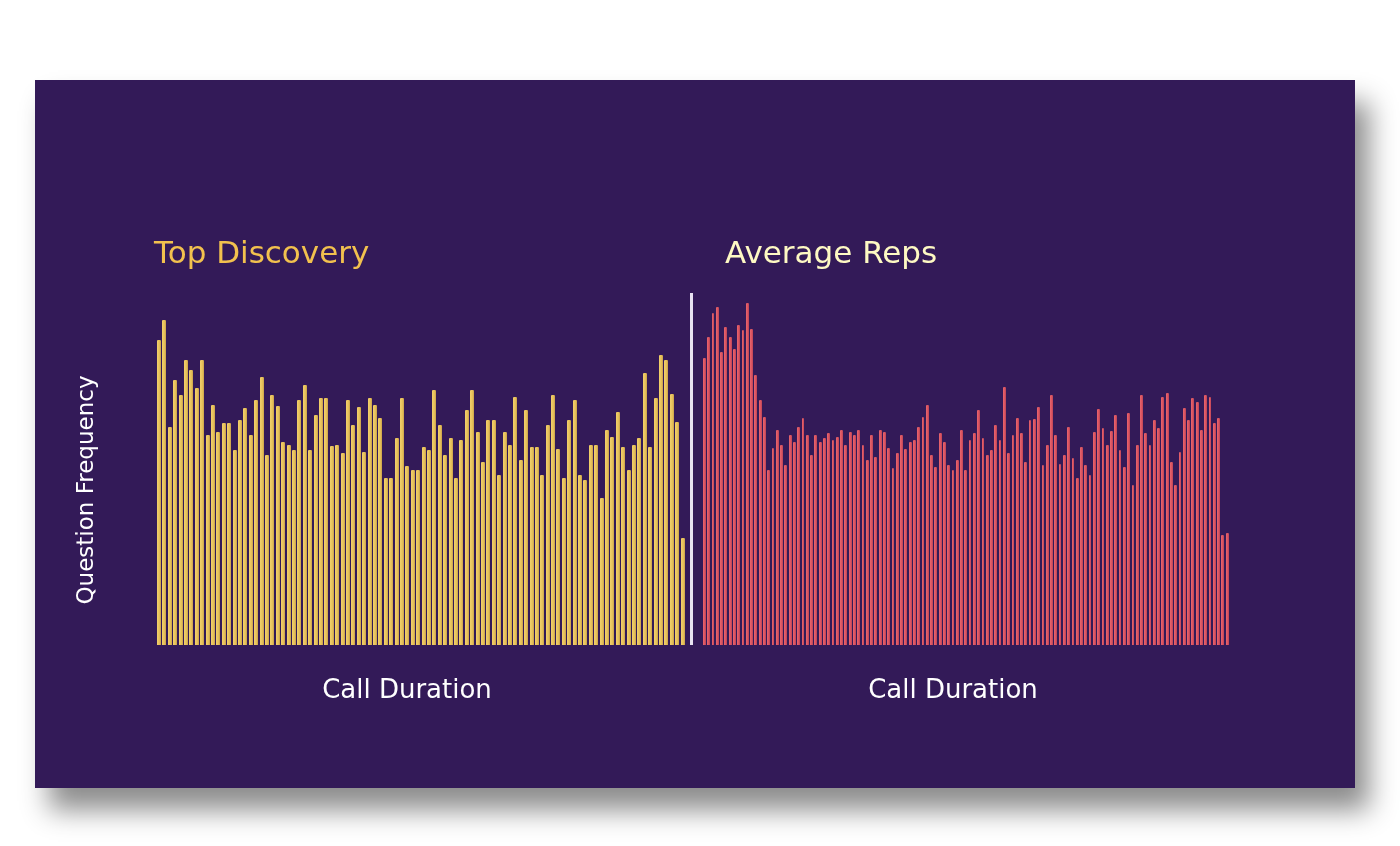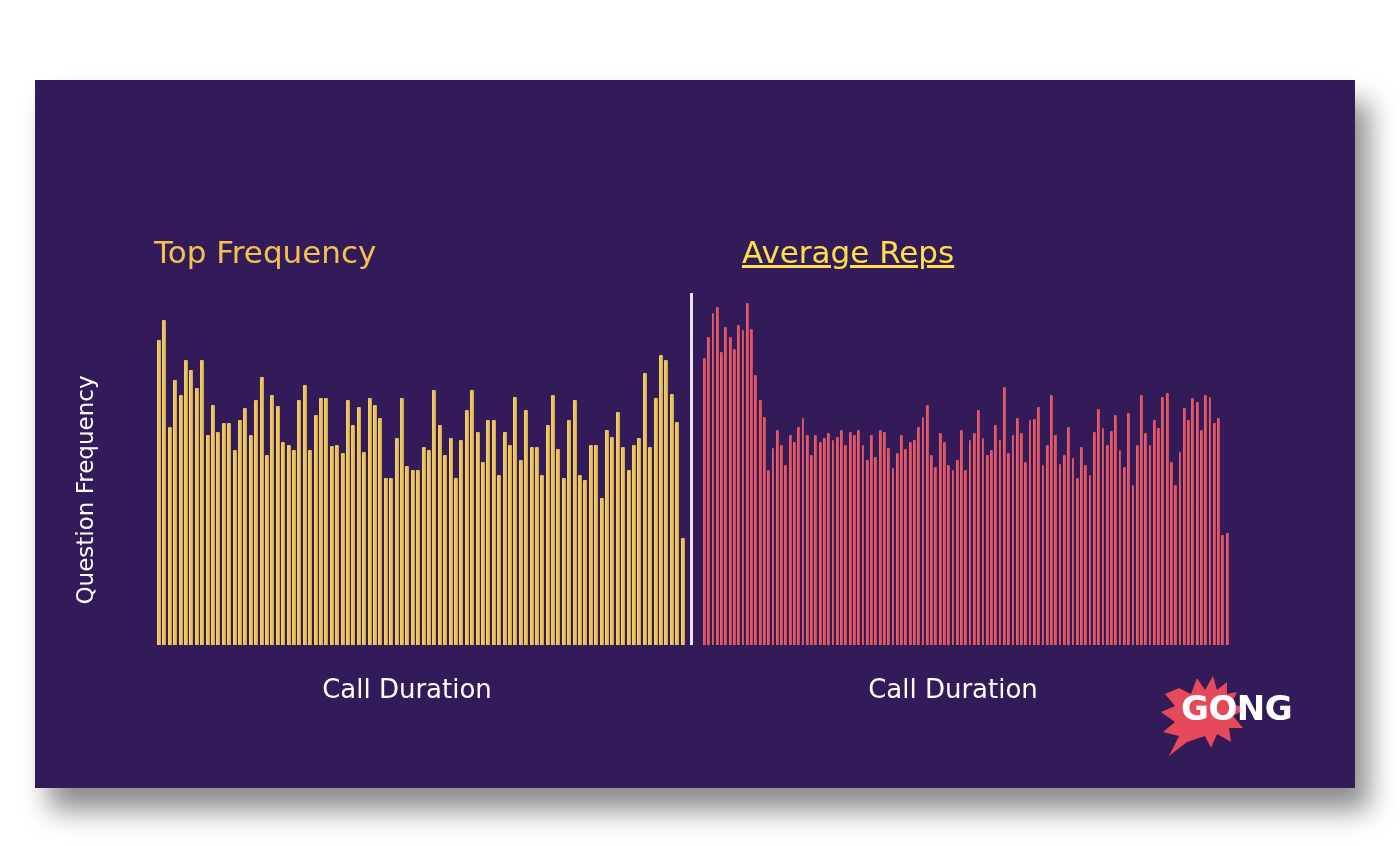--- a/index.html
+++ b/index.html
@@ -8,21 +8,21 @@
     position: absolute; left: 35px; top: 80px; width: 1320px; height: 708px;
     background: #331a58;
     box-shadow: 14px 22px 26px rgba(0,0,0,0.45);
   }
   .title {
     position: absolute; left: 0; width: 1320px; top: 50px; text-align: center;
     font-size: 28px; color: #f2c14e; letter-spacing: 0.2px;
   }
   .section-heading { position: absolute; top: 154px; font-size: 31px; }
   .h-top { left: 119px; color: #f2c14e; }
-  .h-avg { left: 707px; color: #fde047; text-decoration: underline; }
+  .h-avg { left: 690px; color: #fef9c3; }
   .ylabel {
     position: absolute; left: 50px; top: 410px; width: 0; height: 0;
   }
   .ylabel span {
     position: absolute; transform: translate(-50%, -50%) rotate(-90deg);
     white-space: nowrap; font-size: 23px; color: #ffffff;
   }
   .xlabel { position: absolute; top: 594px; font-size: 26px; color: #ffffff; width: 300px; text-align: center; }
   .xl-top { left: 222px; }
   .xl-avg { left: 768px; }
@@ -35,21 +35,21 @@
   .logo-text {
     position: absolute; left: 20px; top: 14px; font-size: 34px; font-weight: bold; color: #ffffff;
     letter-spacing: -0.5px; font-family: "DejaVu Sans", sans-serif;
   }
 </style>
 </head>
 <body>
 
 <div class="panel">
 
-  <div class="section-heading h-top">Top Frequency</div>
+  <div class="section-heading h-top">Top Discovery</div>
   <div class="section-heading h-avg">Average Reps</div>
 
   <div class="ylabel">
     <span>Question Frequency</span>
   </div>
 
   <div class="bars" id="bars">
       <div class="bar top" style="left: 122px; width: 4px; top: 260px; height: 305px;"></div>
       <div class="bar top" style="left: 127.4px; width: 4px; top: 240px; height: 325px;"></div>
       <div class="bar top" style="left: 132.8px; width: 4px; top: 347px; height: 218px;"></div>
@@ -270,19 +270,13 @@
       <div class="bar avg" style="left: 1177.9px; width: 2.9px; top: 343px; height: 222px;"></div>
       <div class="bar avg" style="left: 1182.1px; width: 2.9px; top: 338px; height: 227px;"></div>
       <div class="bar avg" style="left: 1186.4px; width: 2.9px; top: 455px; height: 110px;"></div>
       <div class="bar avg" style="left: 1190.7px; width: 2.9px; top: 453px; height: 112px;"></div>
     </div>
   <div class="separator"></div>
 
   <div class="xlabel xl-top">Call Duration</div>
   <div class="xlabel xl-avg">Call Duration</div>
 
-  <div class="logo">
-    <svg width="140" height="84" viewBox="0 0 140 84">
-      <polygon fill="#e6495a" points="18,14 30,20 36,4 44,16 52,2 56,16 66,8 66,20 76,18 70,30 86,34 72,42 82,54 68,54 70,68 56,60 50,74 44,62 26,68 8,82 18,62 2,58 14,48 0,38 14,32 4,20"></polygon>
-    </svg>
-    <div class="logo-text">GONG</div>
-  </div>
 </div>
 
 </body></html>

